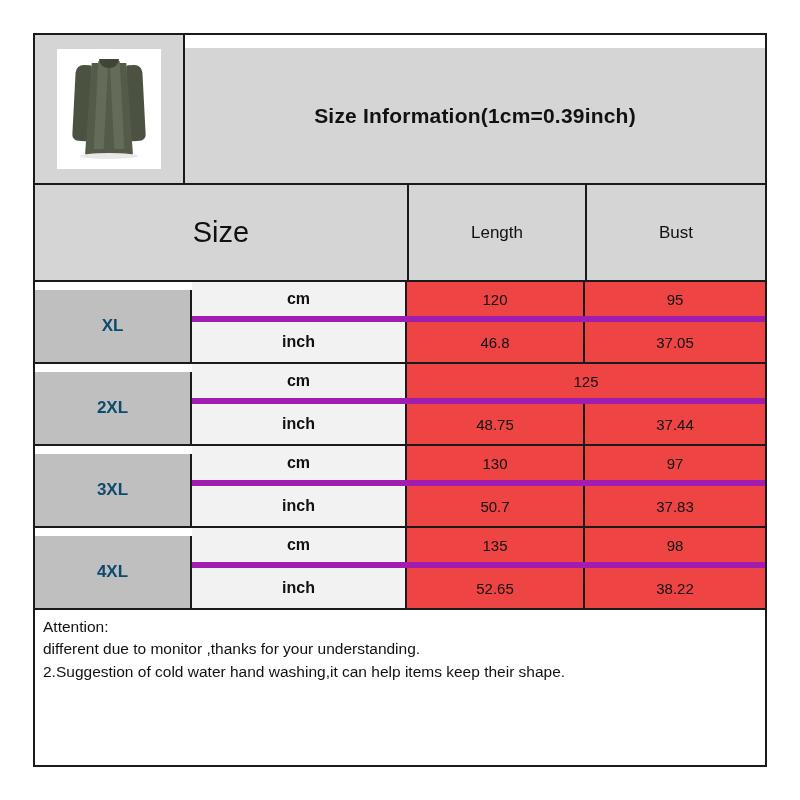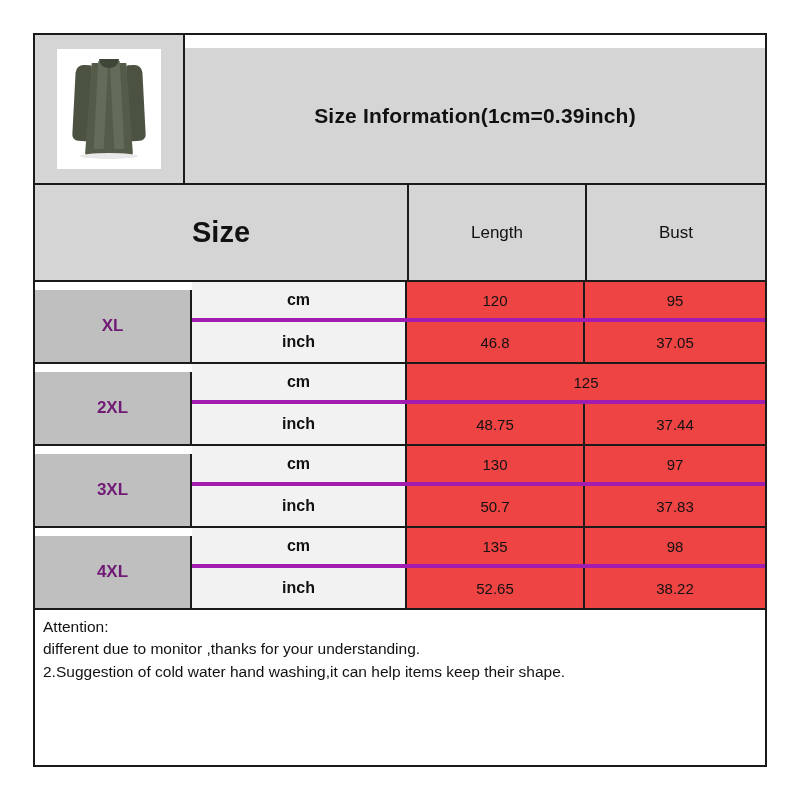--- a/index.html
+++ b/index.html
@@ -91,21 +91,21 @@
 
   .colhead-size {
     width: 374px;
     flex: 0 0 374px;
     border-right: 2px solid #1a1a1a;
     box-sizing: border-box;
     display: flex;
     align-items: center;
     justify-content: center;
     font-size: 29px;
-    font-weight: bold;
+    font-weight: normal;
     color: #111111;
   }
 
   .colhead-metric {
     width: 178px;
     flex: 0 0 178px;
     border-right: 2px solid #1a1a1a;
     box-sizing: border-box;
     display: flex;
     align-items: center;
@@ -133,38 +133,38 @@
     width: 157px;
     flex: 0 0 157px;
     border-right: 2px solid #1a1a1a;
     box-sizing: border-box;
     background: #bfbfbf;
     display: flex;
     align-items: center;
     justify-content: center;
     font-size: 17px;
     font-weight: bold;
-    color: #701a75;
+    color: #0c4a6e;
     margin-top: 8px;
   }
 
   .group-rows {
     flex: 1 1 auto;
     display: flex;
     flex-direction: column;
   }
 
   .unit-row {
     flex: 1 1 50%;
     display: flex;
     box-sizing: border-box;
   }
 
   .unit-row.first {
-    border-bottom: 4px solid #a21caf;
+    border-bottom: 6px solid #a21caf;
   }
 
   .unit-cell {
     width: 215px;
     flex: 0 0 215px;
     border-right: 2px solid #1a1a1a;
     box-sizing: border-box;
     background: #f2f2f2;
     display: flex;
     align-items: center;

